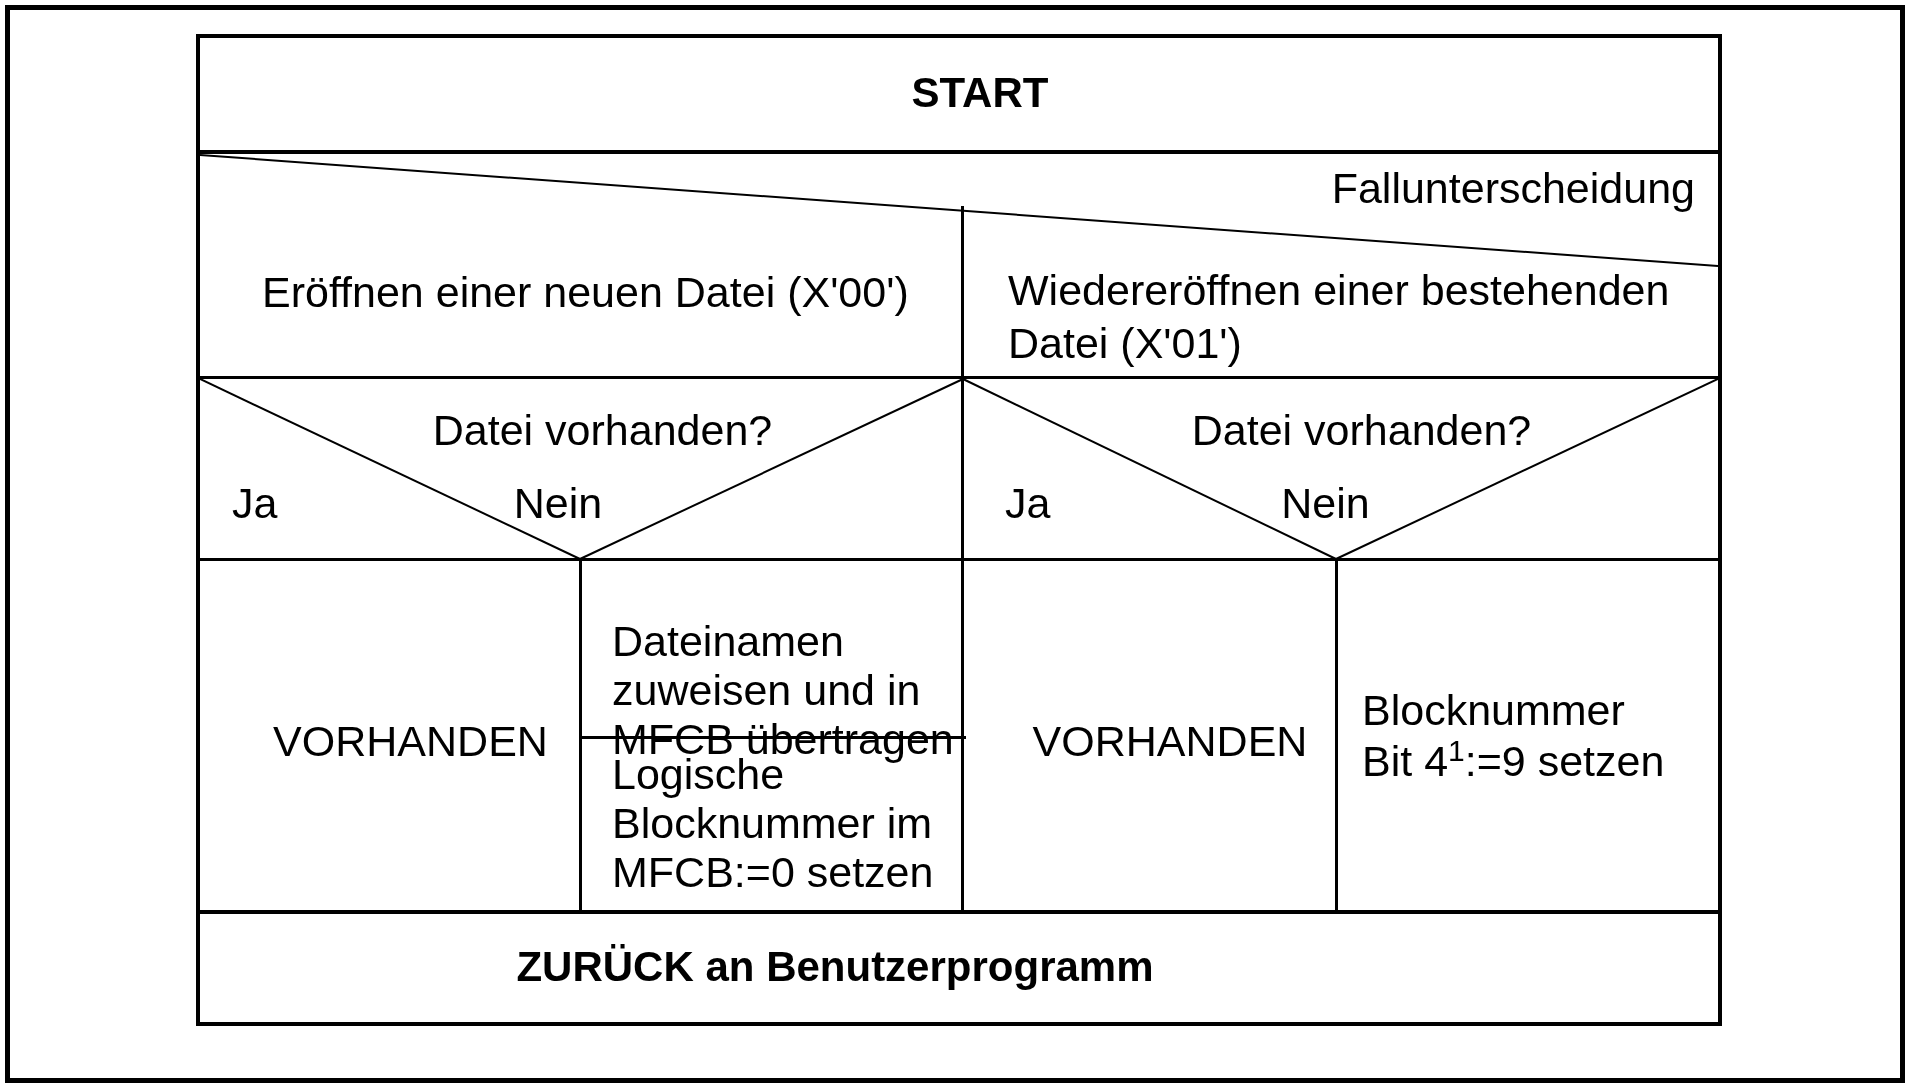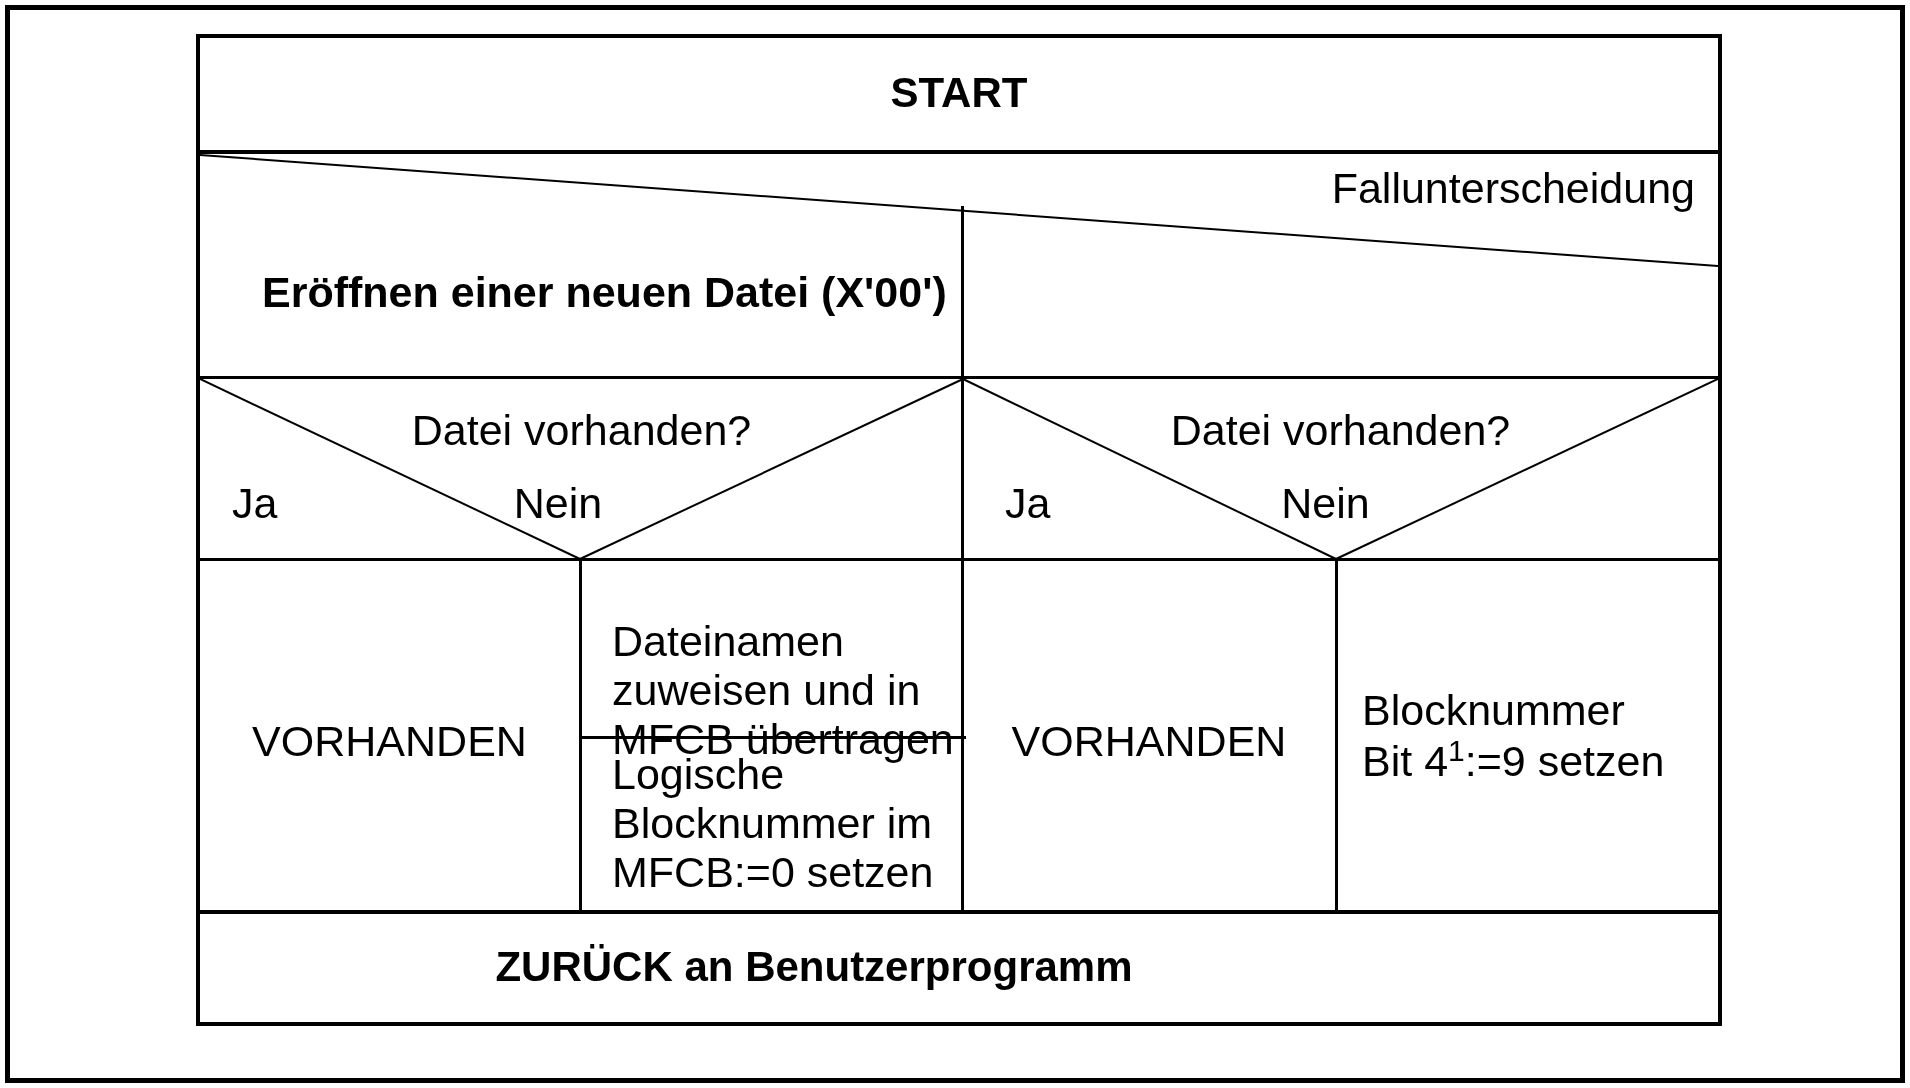--- a/index.html
+++ b/index.html
@@ -25,21 +25,21 @@
   .lines-svg{position:absolute;left:0;top:0;width:100%;height:100%;}
   .hline,.vline{position:absolute;background:#000000;}
   .txt{
     position:absolute;
     font-size:43px;
     line-height:48px;
     white-space:pre-line;
     color:#000000;
   }
   .bold{font-weight:bold;font-size:42px;}
-  .ctr{text-align:center;}
+  .ctr{text-align:center;margin-left:21px;}
   .rgt{text-align:center;}
   .lh53{line-height:53px;}
   .lh49{line-height:49px;}
   .lh51{line-height:51px;}
   .sup{
     font-size:30px;
     position:relative;
     top:-15px;
   }
 </style>
@@ -66,22 +66,24 @@
     <div class="hline" style="left:379px;top:698px;width:387px;height:3px;"></div>
 
     <div class="vline" style="left:761px;top:168px;width:3px;height:708px;"></div>
     <div class="vline" style="left:379px;top:520px;width:3px;height:356px;"></div>
     <div class="vline" style="left:1135px;top:520px;width:3px;height:356px;"></div>
 
     <div class="txt bold ctr" style="left:0;top:31px;width:1518px;">START</div>
 
     <div class="txt rgt" style="right:23px;top:126px;">Fallunterscheidung</div>
 
-    <div class="txt" style="left:62px;top:230px;font-weight:bold;">Eröffnen einer neuen Datei (X'00')</div>
+    <div class="txt" style="left:62px;top:230px;">Eröffnen einer neuen Datei (X'00')</div>
 
+    <div class="txt lh53" style="left:808px;top:226px;">Wiedereröffnen einer bestehenden
+Datei (X'01')</div>
 
     <div class="txt ctr" style="left:0;top:368px;width:763px;">Datei vorhanden?</div>
     <div class="txt" style="left:32px;top:441px;">Ja</div>
     <div class="txt rgt" style="left:0;top:441px;width:716px;">Nein</div>
 
     <div class="txt ctr" style="left:763px;top:368px;width:755px;">Datei vorhanden?</div>
     <div class="txt" style="left:805px;top:441px;">Ja</div>
     <div class="txt rgt" style="left:763px;top:441px;width:725px;">Nein</div>
 
     <div class="txt ctr" style="left:0;top:679px;width:379px;">VORHANDEN</div>

